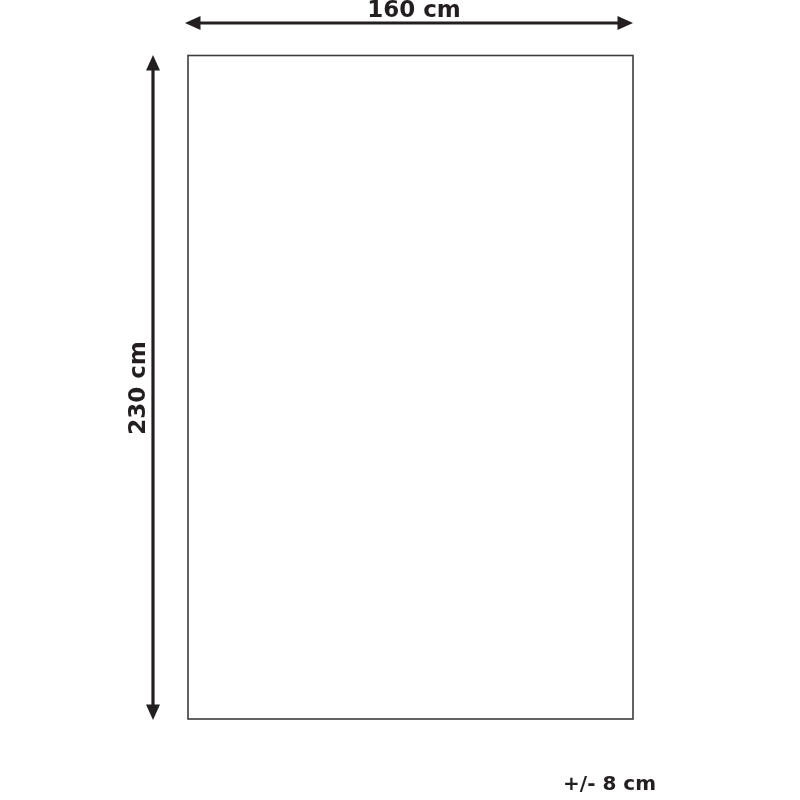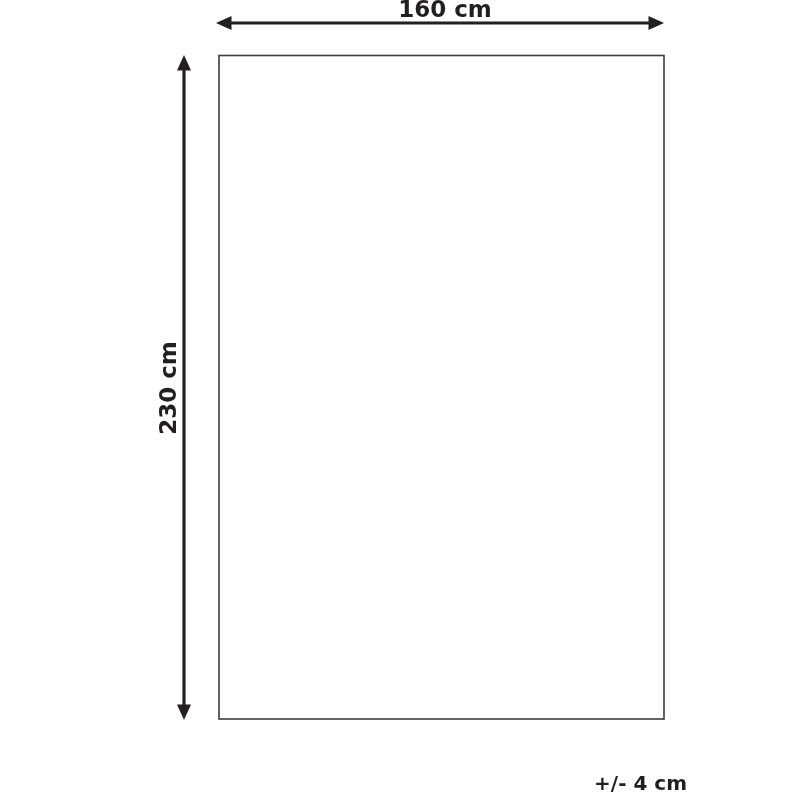--- a/index.html
+++ b/index.html
@@ -11,21 +11,20 @@
     height: 800px;
     background: var(--bg, #ffffff);
     font-family: "DejaVu Sans", "Liberation Sans", sans-serif;
   }
   .stage {
     position: relative;
     width: 736px;
     height: 800px;
     background: var(--bg, #ffffff);
     overflow: hidden;
-    margin-left: 31px;
   }
   .stage svg {
     position: absolute;
     left: 0;
     top: 0;
   }
   .label {
     position: absolute;
     font-weight: bold;
     color: var(--ink, #231f20);
@@ -69,14 +68,14 @@
       <line x1="153" y1="67" x2="153" y2="708" stroke-width="3.2"></line>
       <polygon points="153,55 146,70.5 160,70.5" stroke="none"></polygon>
       <polygon points="153,720 146,704.5 160,704.5" stroke="none"></polygon>
     </g>
   </svg>
 
   <div class="label width-label">160 cm</div>
 
   <div class="label height-label">230 cm</div>
 
-  <div class="label tolerance-label">+/- 4 cm</div>
+  <div class="label tolerance-label">+/- 8 cm</div>
 </div>
 
 </body></html>

